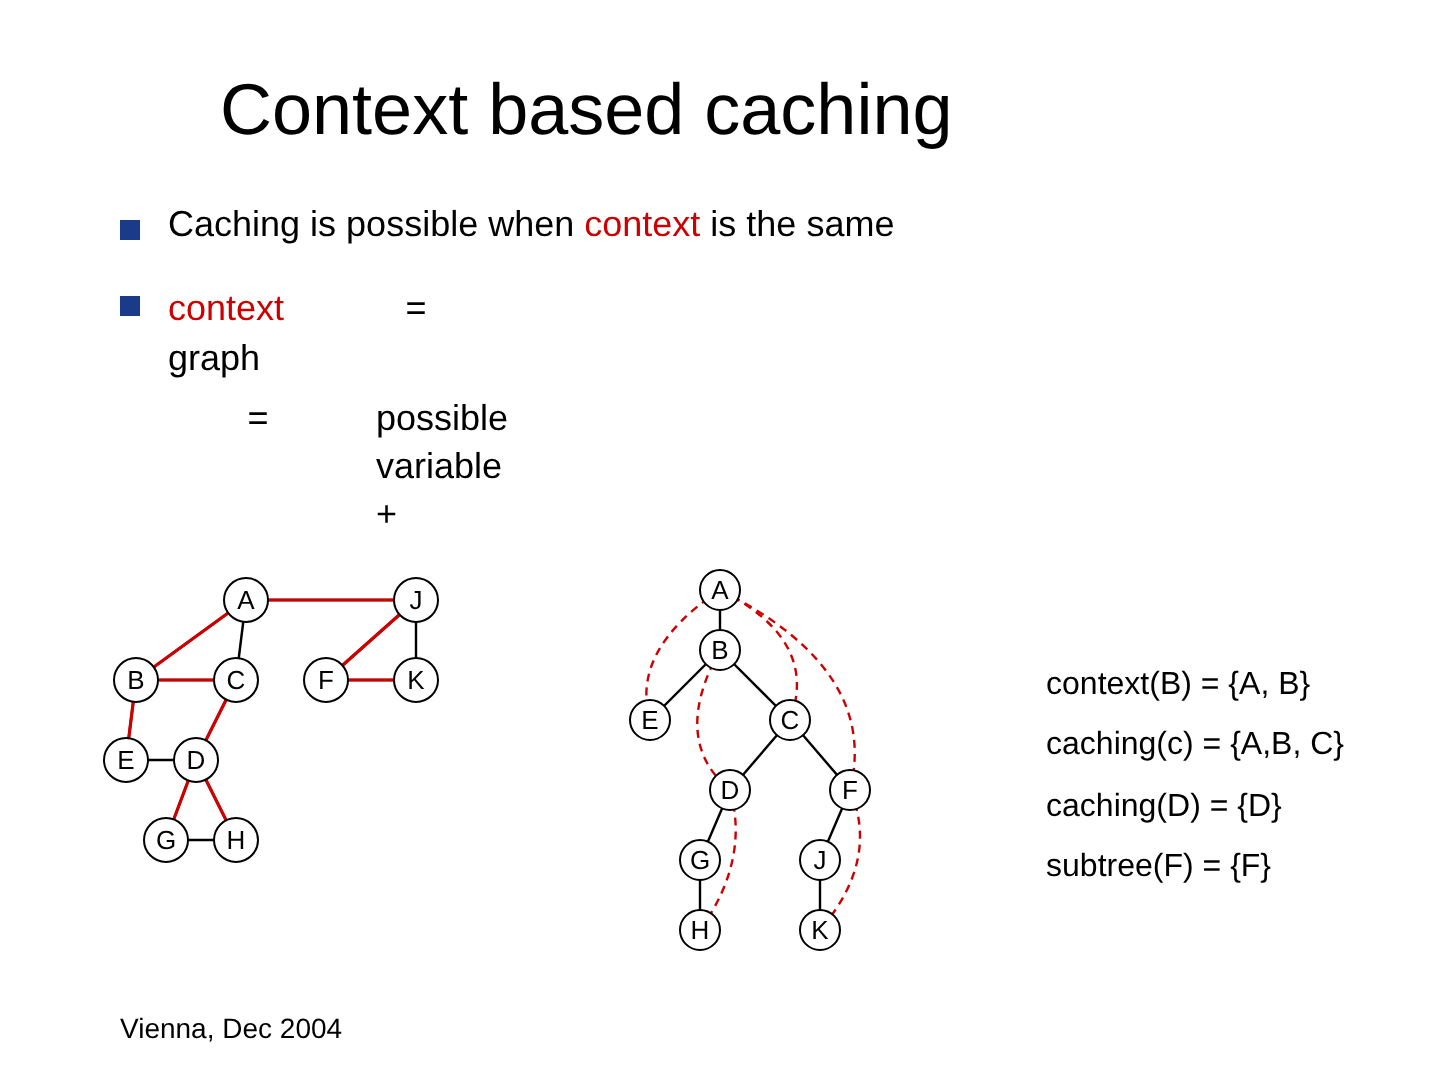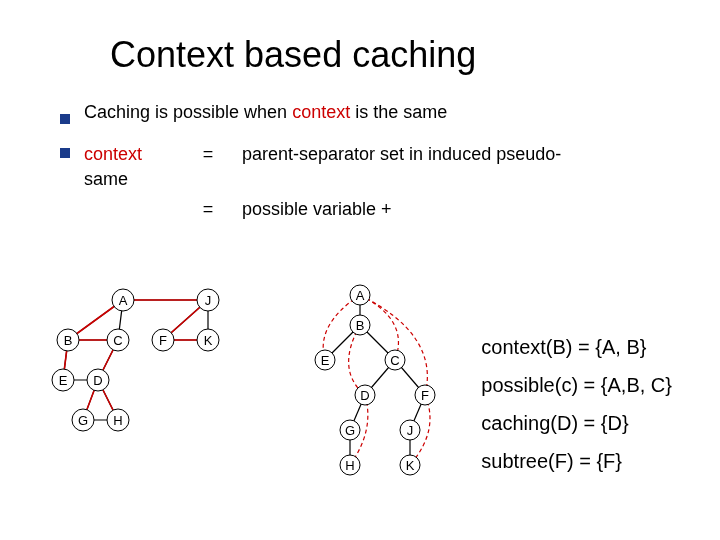--- a/index.html
+++ b/index.html
@@ -1,26 +1,26 @@
 <!DOCTYPE html>
 <html><head>
 <meta charset="utf-8">
 <style>
   html,body{margin:0;padding:0;font-family:Arial,Helvetica,sans-serif;background:#fff;color:#000}
   .slide{position:relative;width:720px;height:540px;box-sizing:border-box;padding:24px 40px 32px 60px}
   .title{font-size:36px;font-weight:400;margin:10px 0 24px 50px}
-  .bullet{display:flex;align-items:flex-end;font-size:18px;margin-bottom:18px;line-height:1.35}
+  .bullet{display:flex;align-items:center;font-size:18px;margin-bottom:18px;line-height:1.35}
   .sq{width:10px;height:10px;background:#1a3b8a;margin:6px 14px 0 0;flex:0 0 auto}
   .red{color:#cc0000}
   .b1 .ctx{color:#cc0000}
   .b2{align-items:flex-start}
   .b2-grid{display:grid;grid-template-columns:90px 40px auto;column-gap:14px;row-gap:6px;font-size:18px}
   .b2-grid .eq{text-align:center}
   .footer{position:absolute;left:60px;bottom:18px;font-size:14px}
-  .ctx-lines{position:absolute;right:48px;top:328px;font-size:20px;line-height:1.9}
+  .ctx-lines{position:absolute;right:48px;top:328px;font-size:16px;line-height:1.9}
   
   .diag{position:absolute}
   .diag svg{overflow:visible}
   .node{fill:#fff;stroke:#000;stroke-width:1}
   .nlabel{font-size:13px;text-anchor:middle;dominant-baseline:central;font-family:Arial}
   .edge-blk{stroke:#000;stroke-width:1.2;fill:none}
   .edge-red{stroke:#cc0000;stroke-width:1.6;fill:none}
   .dash{stroke:#cc0000;stroke-width:1.2;stroke-dasharray:4 3;fill:none}
 </style>
 </head>
@@ -35,24 +35,23 @@
     <div>
       <span>Caching is possible when </span><span class="red ctx">context</span><span> is the same</span>
     </div>
   </div>
 
   <div class="bullet b2">
     <div class="sq"></div>
     <div class="b2-grid">
       <div>
         <span class="red">context</span><br>
-        <span>same</span>
+        <span>graph</span>
       </div>
       <div class="eq">=</div>
-      <div>parent-separator set in induced pseudo-</div>
       <div></div>
       <div class="eq">=</div>
       <div>
         <span>possible variable +</span><br>
       </div>
     </div>
   </div>
 
   <div class="diag" style="left:48px;top:280px">
     <svg width="210" height="210">
@@ -182,19 +181,20 @@
         </g>
       <g>
           <circle class="node" cx="130" cy="185" r="10"></circle>
           <text class="nlabel" x="130" y="185">K</text>
         </g>
     </svg>
   </div>
 
   <div class="ctx-lines">
     <div>context(B) = {A, B}</div>
-    <div>possible(c) = {A,B, C}</div>
+    <div>caching(c) = {A,B, C}</div>
     <div>caching(D) = {D}</div>
     <div>subtree(F) = {F}</div>
   </div>
 
+  <div class="footer">Vienna, Dec 2004</div>
 
 </div>
 
 </body></html>

